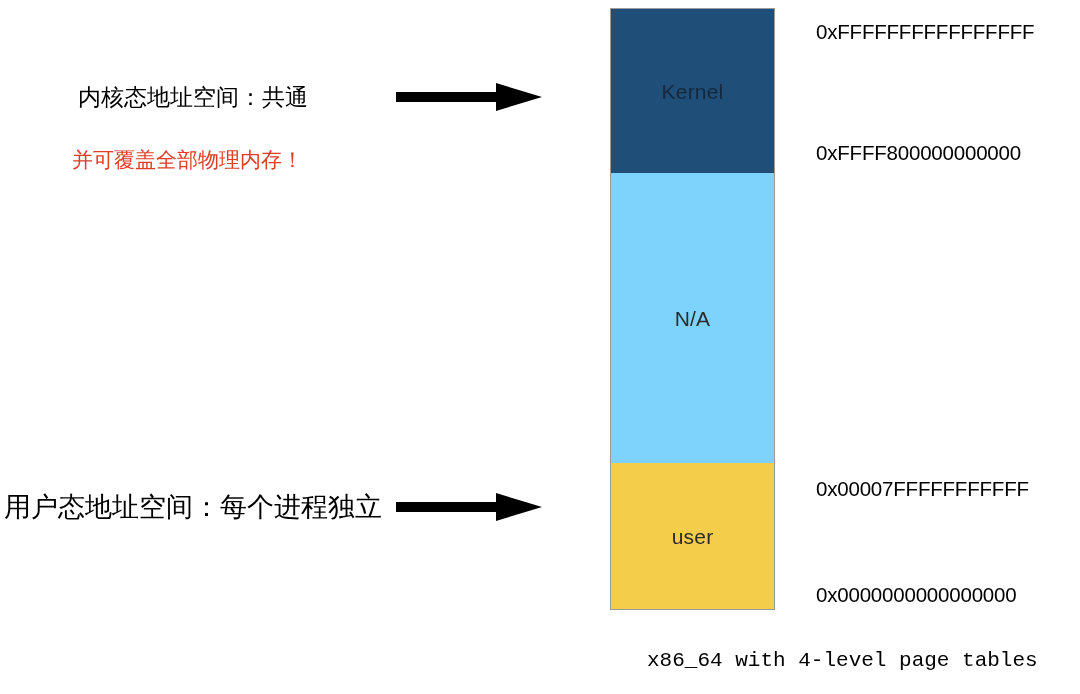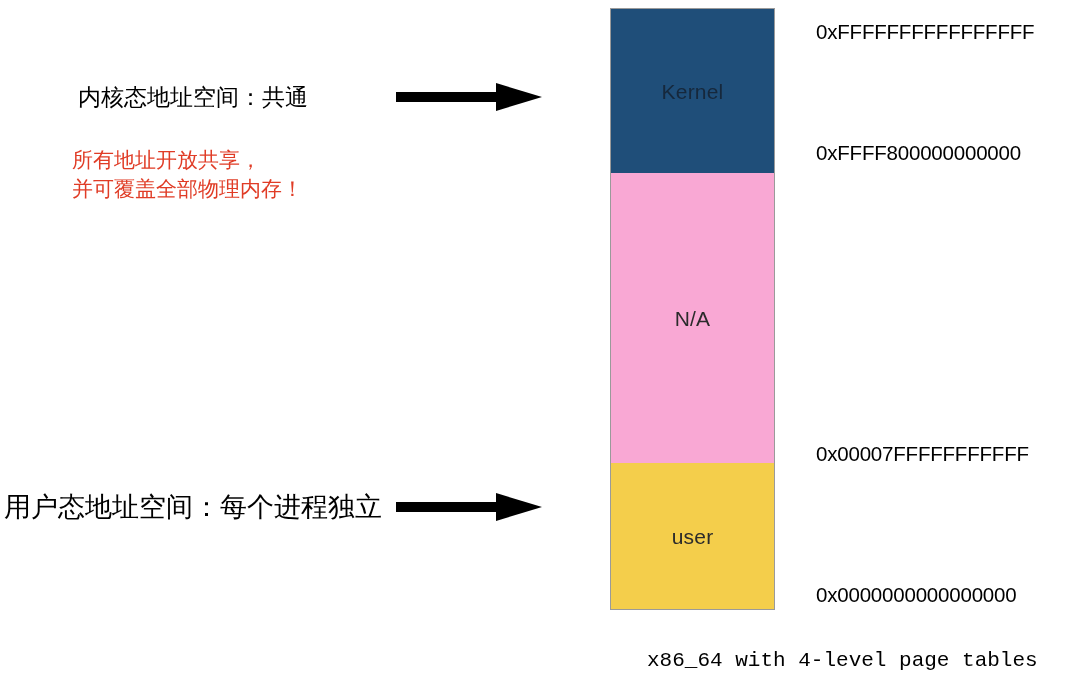--- a/index.html
+++ b/index.html
@@ -50,21 +50,21 @@
   }
   .seg-kernel {
     top: 0;
     height: 164px;
     background: #1F4E79;
   }
   .seg-kernel .mem-seg-label { color: #16283c; }
   .seg-na {
     top: 164px;
     height: 290px;
-    background: #f9a8d4;
+    background: #7dd3fc;
   }
   .seg-na .mem-seg-label { color: #2b2b2b; }
   .seg-user {
     top: 454px;
     height: 146px;
     background: #F4CE4B;
   }
   .seg-user .mem-seg-label { color: #2b2b2b; text-align: right; }
 
   
@@ -73,21 +73,21 @@
     left: 816px;
     font-size: 20.5px;
     line-height: 1;
     white-space: nowrap;
     font-family: "Liberation Sans", sans-serif;
     color: #000000;
     letter-spacing: -0.2px;
   }
   .addr-top    { top: 22px; }
   .addr-kernel { top: 143px; }
-  .addr-user   { top: 444px; }
+  .addr-user   { top: 479px; }
   .addr-zero   { top: 585px; }
 
   
   .note {
     position: absolute;
     font-family: Liberation Serif, serif;
     white-space: nowrap;
     line-height: 1.38;
   }
   .note-kernel {
@@ -140,21 +140,20 @@
   }
 </style>
 </head>
 <body>
 
 <div class="canvas">
 
   <div class="note note-kernel">内核态地址空间：共通</div>
 
   <div class="note note-red">
-    <span class="line">所有地址开放共享，</span>
     <span class="line">并可覆盖全部物理内存！</span>
   </div>
 
   <div class="note note-user">用户态地址空间：每个进程独立</div>
 
   <div class="arrow arrow-kernel">
     <svg width="146" height="34" viewBox="0 0 146 34" xmlns="http://www.w3.org/2000/svg">
       <rect x="0" y="12" width="108" height="10" fill="#000000"></rect>
       <polygon points="100,3 146,17 100,31" fill="#000000"></polygon>
     </svg>

